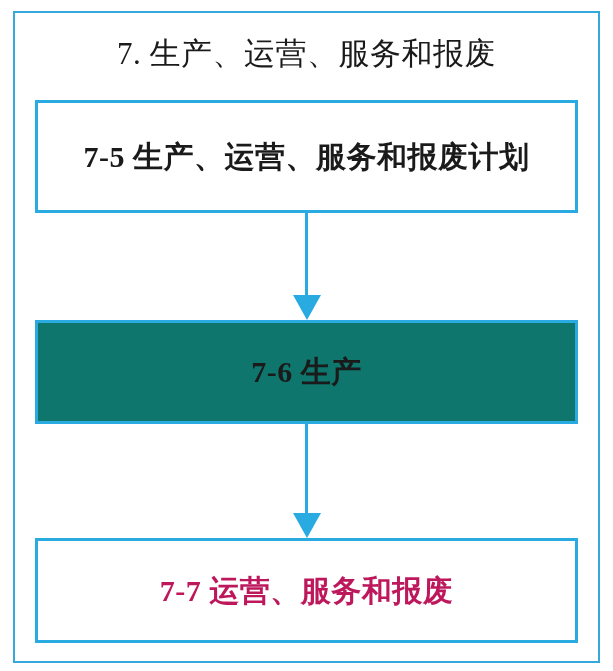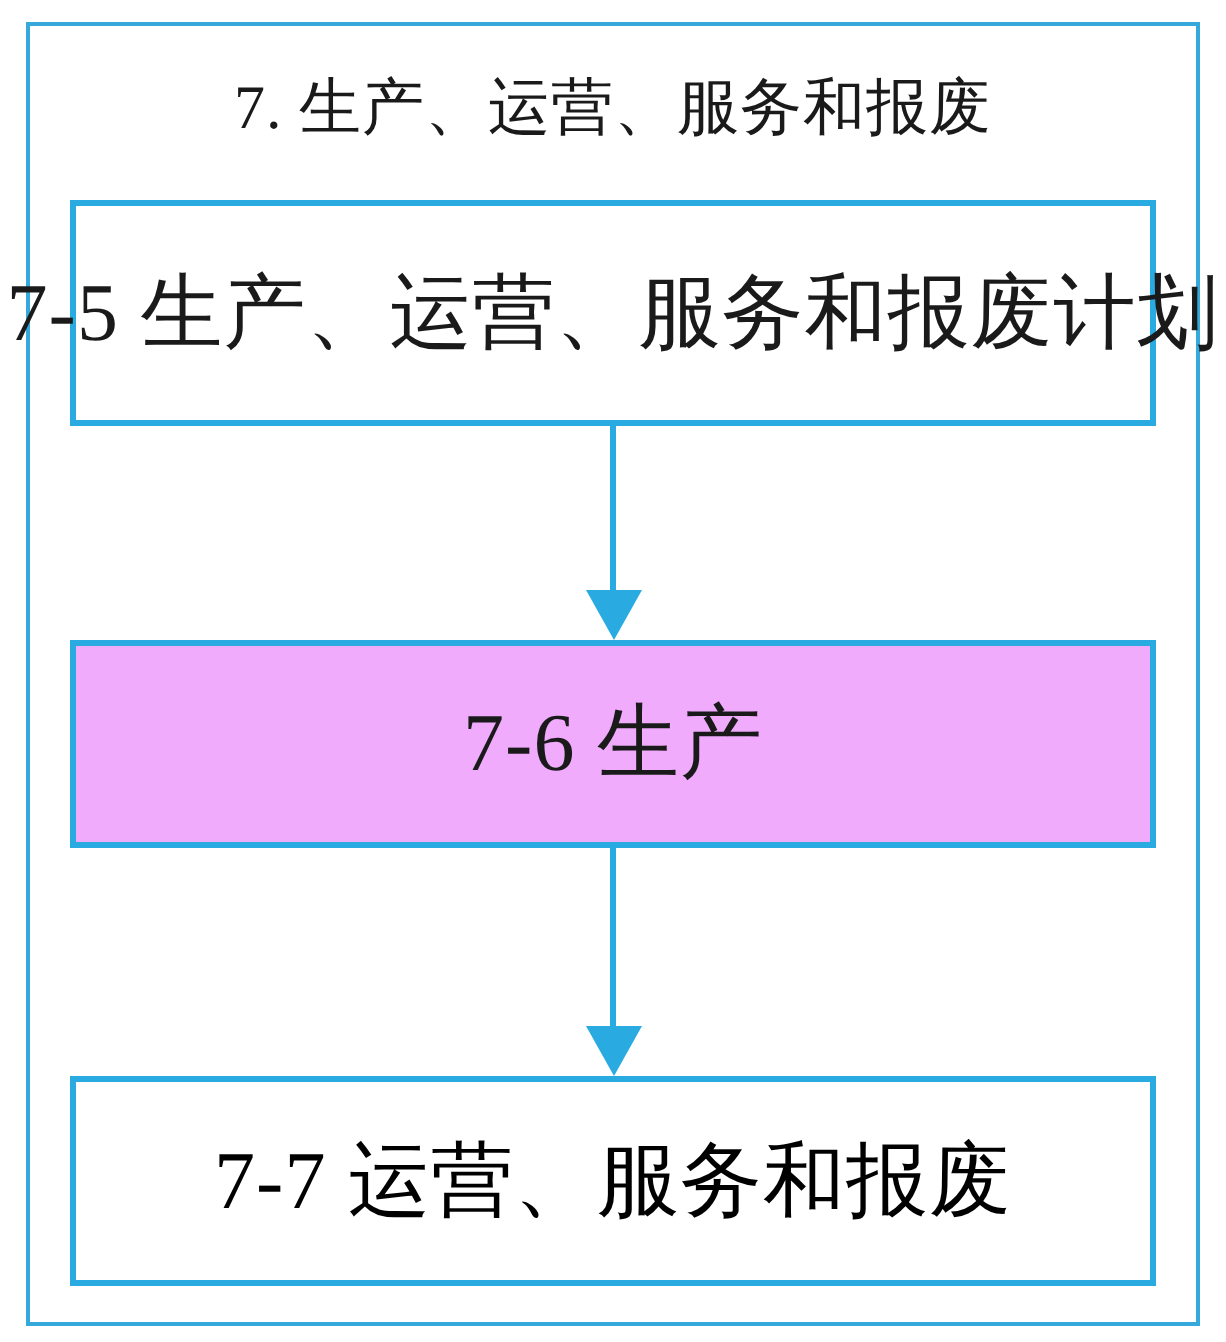--- a/index.html
+++ b/index.html
@@ -53,25 +53,26 @@
     left: 35px;
     width: 543px;
     box-sizing: border-box;
     border: 3px solid var(--node-color, #29abe2);
     background: #ffffff;
     display: flex;
     align-items: center;
     justify-content: center;
   }
   .node-box .node-label {
-    font-size: 41px;
+    font-size: 30px;
     line-height: 1.25;
     color: #1a1a1a;
     white-space: nowrap;
     letter-spacing: 0.5px;
+    font-weight: bold;
   }
 
   #node-1 { top: 100px; height: 113px; }
   #node-2 { top: 320px; height: 104px; }
   #node-3 { top: 538px; height: 105px; }
 
   
   .connector {
     position: absolute;
     left: 293px;
@@ -113,26 +114,26 @@
 
   <div class="node-box" id="node-1" style="background: rgb(255, 255, 255);">
     <span class="node-label" style="color: rgb(26, 26, 26);">7-5 生产、运营、服务和报废计划</span>
   </div>
 
   <div class="connector" id="connector-1">
     <div class="conn-line"></div>
     <div class="conn-head"></div>
   </div>
 
-  <div class="node-box" id="node-2" style="background: #f0abfc;">
+  <div class="node-box" id="node-2" style="background: #0f766e;">
     <span class="node-label" style="color: rgb(26, 26, 26);">7-6 生产</span>
   </div>
 
   <div class="connector" id="connector-2">
     <div class="conn-line"></div>
     <div class="conn-head"></div>
   </div>
 
   <div class="node-box" id="node-3" style="background: rgb(255, 255, 255);">
-    <span class="node-label" style="color: #000000;">7-7 运营、服务和报废</span>
+    <span class="node-label" style="color: #be185d;">7-7 运营、服务和报废</span>
   </div>
 
 </div>
 
 </body></html>

